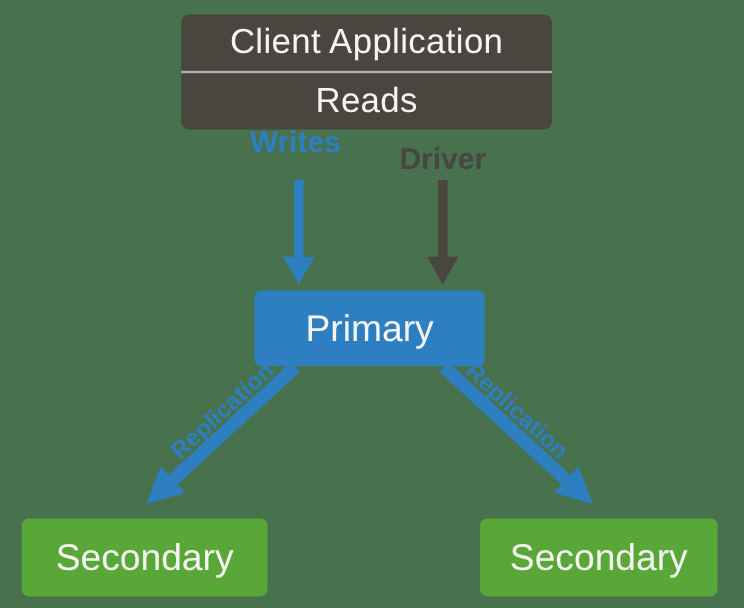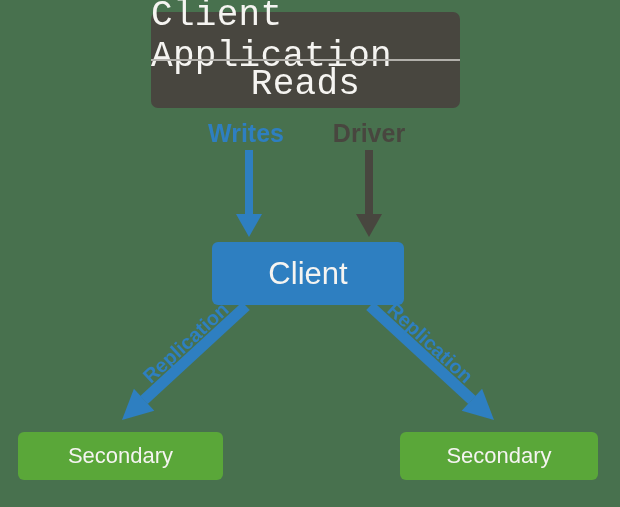--- a/index.html
+++ b/index.html
@@ -23,38 +23,38 @@
     display:flex;align-items:center;justify-content:center;
     box-sizing:border-box;
   }
   .client{
     left:151px;top:12px;width:309px;height:96px;
     background:var(--color-dark-gray);
     flex-direction:column;justify-content:flex-start;
   }
   .client .half{
     height:47px;width:100%;display:flex;align-items:center;justify-content:center;
-    font-size:36px;letter-spacing:.3px;font-family:Liberation Mono, monospace;
+    font-size:29px;letter-spacing:.3px;
   }
   .client .divider{height:2px;width:100%;background:var(--color-divider);}
   .primary{
     left:212px;top:242px;width:192px;height:63px;
     background:var(--color-blue);font-size:31px;border-radius:6px;
   }
   .secondary{
-    top:432px;height:48px;background:var(--color-green);
-    font-size:22px;border-radius:6px;
+    top:432px;height:65px;background:var(--color-green);
+    font-size:31px;border-radius:6px;
   }
   .secondary.left{left:18px;width:205px;}
   .secondary.right{left:400px;width:198px;}
   .flow-label{
     position:absolute;transform:translate(-50%,-50%);
     font-size:25px;font-weight:600;white-space:nowrap;
   }
-  .flow-label.writes{left:246px;top:133px;color:var(--color-blue);}
+  .flow-label.writes{left:246px;top:119px;color:var(--color-blue);}
   .flow-label.reads{left:369px;top:133px;color:var(--color-dark-gray);}
   .repl-label{
     position:absolute;font-size:20px;font-weight:600;white-space:nowrap;
     color:var(--color-blue);
   }
   .repl-label.left{left:186px;top:343px;transform:translate(-50%,-50%) rotate(-42.6deg);}
   .repl-label.right{left:430px;top:343px;transform:translate(-50%,-50%) rotate(42.6deg);}
 </style>
 </head>
 <body>
@@ -82,21 +82,21 @@
 
   <div class="box client">
     <div class="half">Client Application</div>
     <div class="divider"></div>
     <div class="half">Reads</div>
   </div>
 
   <div class="flow-label writes">Writes</div>
   <div class="flow-label reads">Driver</div>
 
-  <div class="box primary">Client</div>
+  <div class="box primary">Primary</div>
 
   <div class="repl-label left">Replication</div>
   <div class="repl-label right">Replication</div>
 
   <div class="box secondary left">Secondary</div>
   <div class="box secondary right">Secondary</div>
 
 </div>
 
 </body></html>

